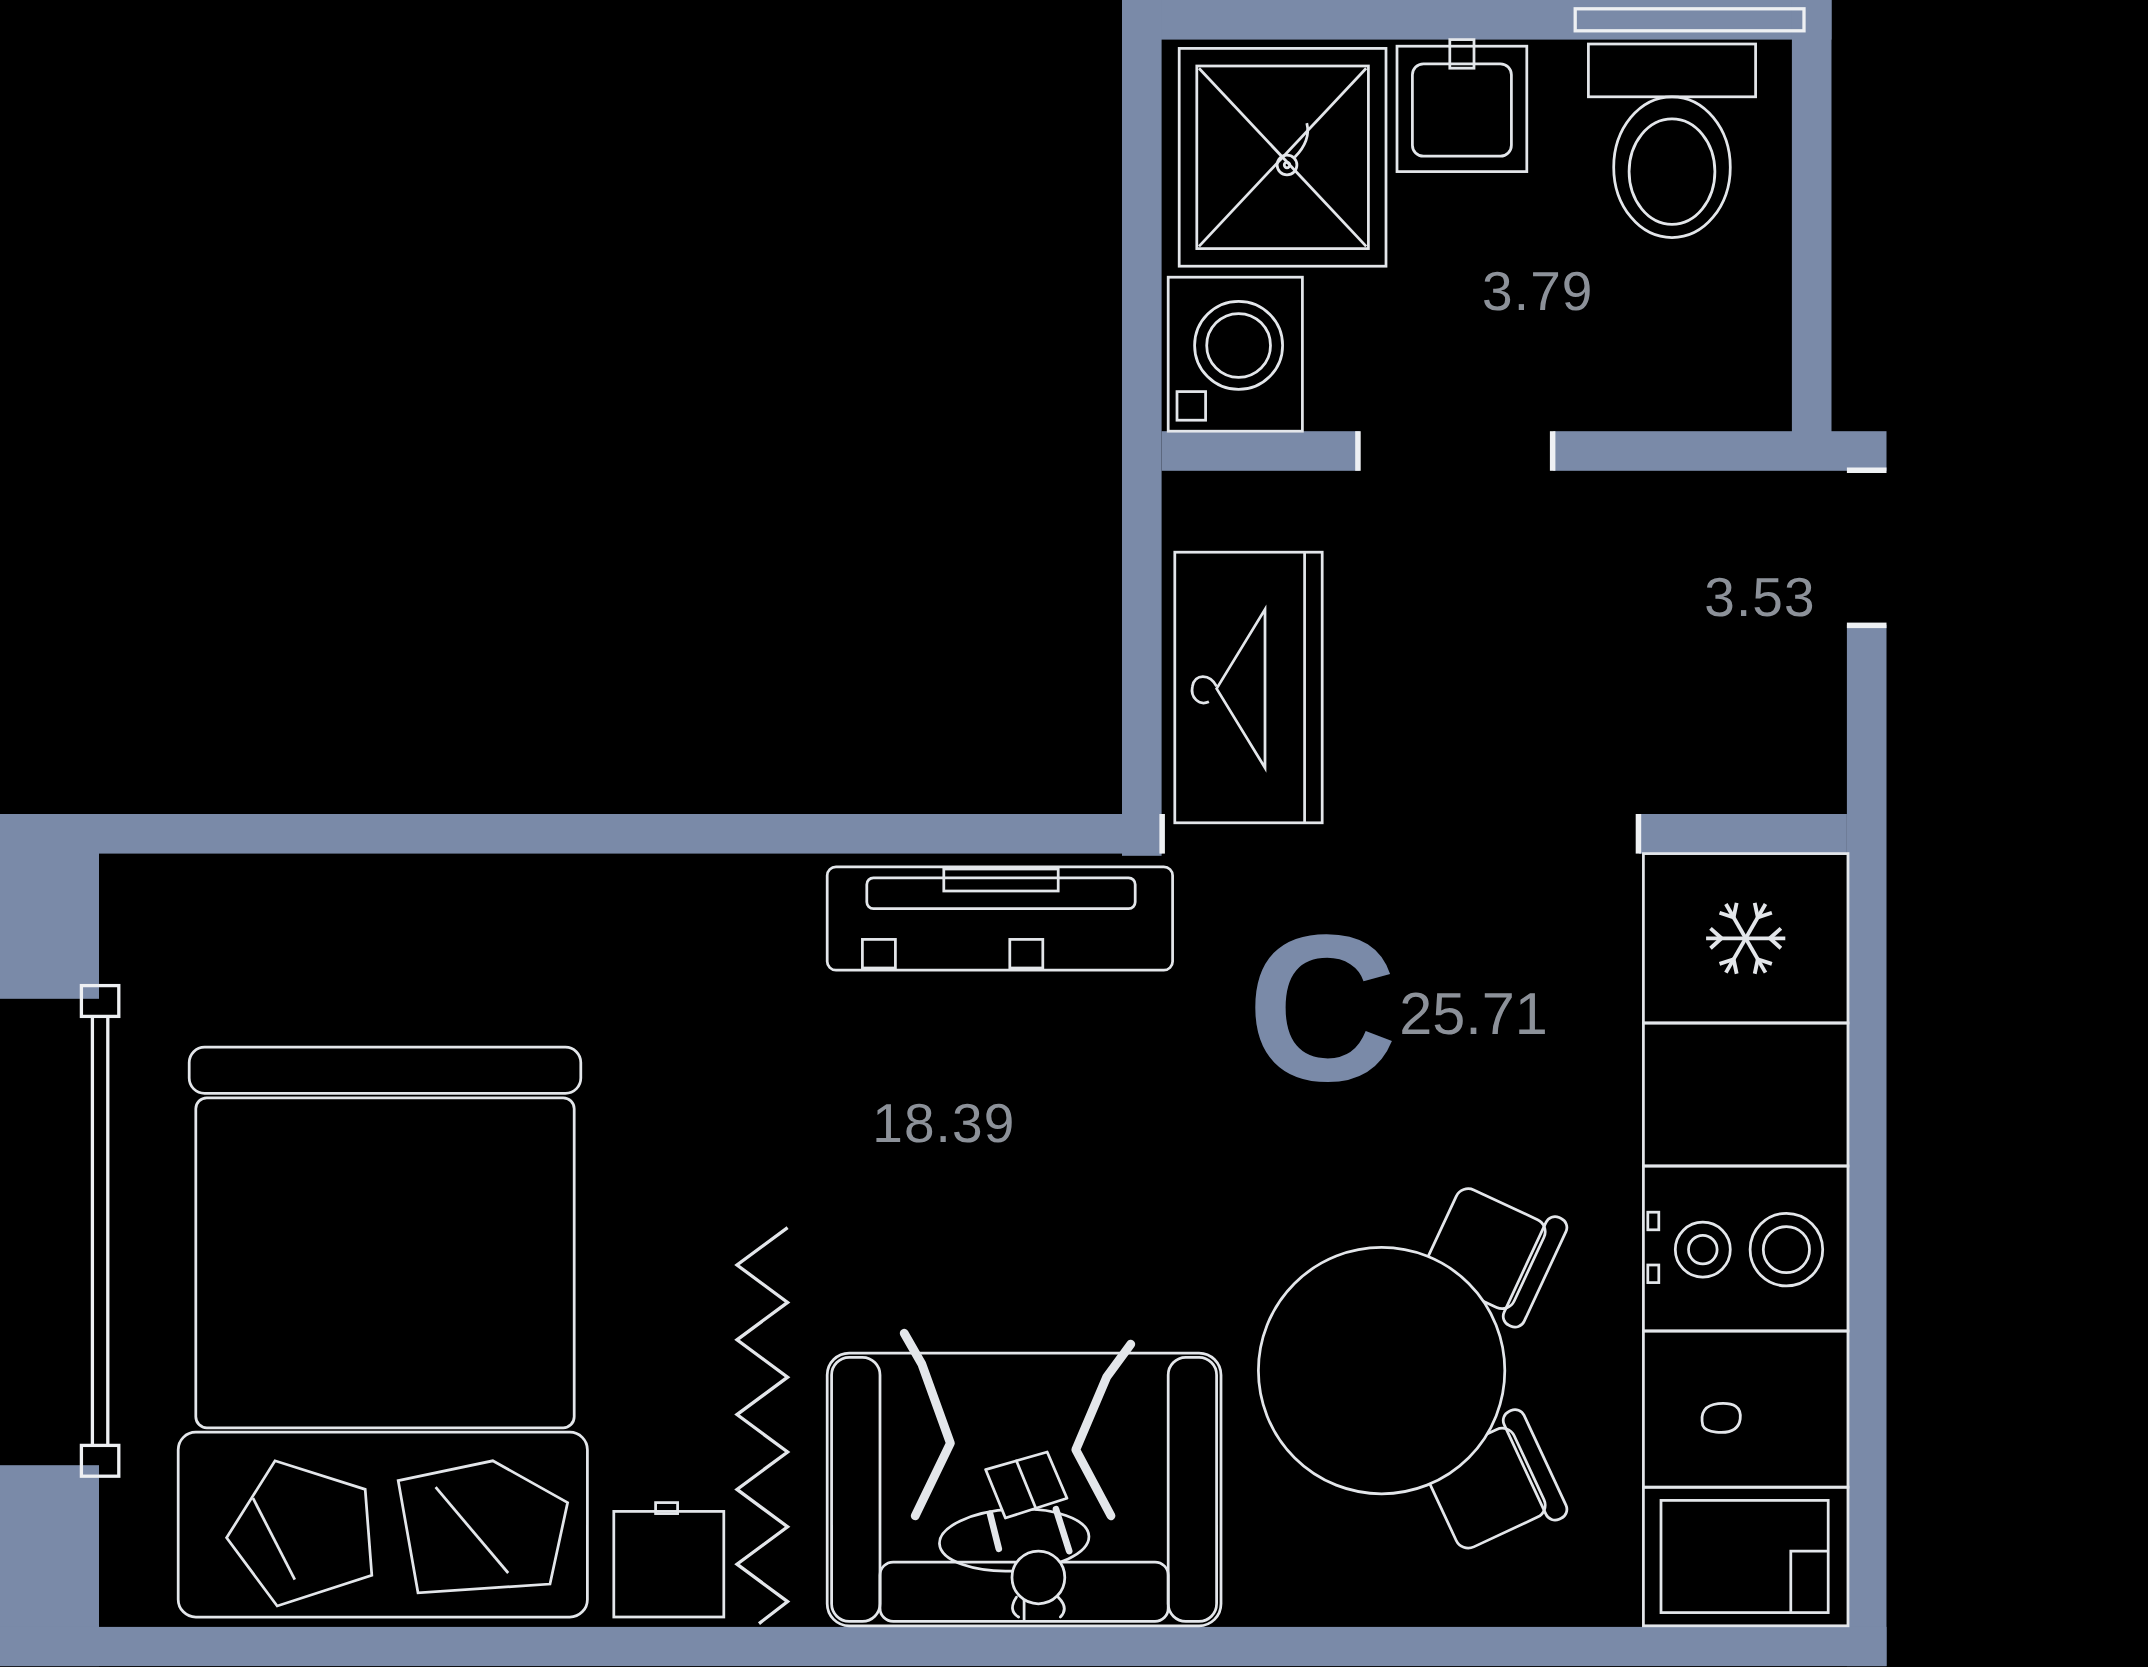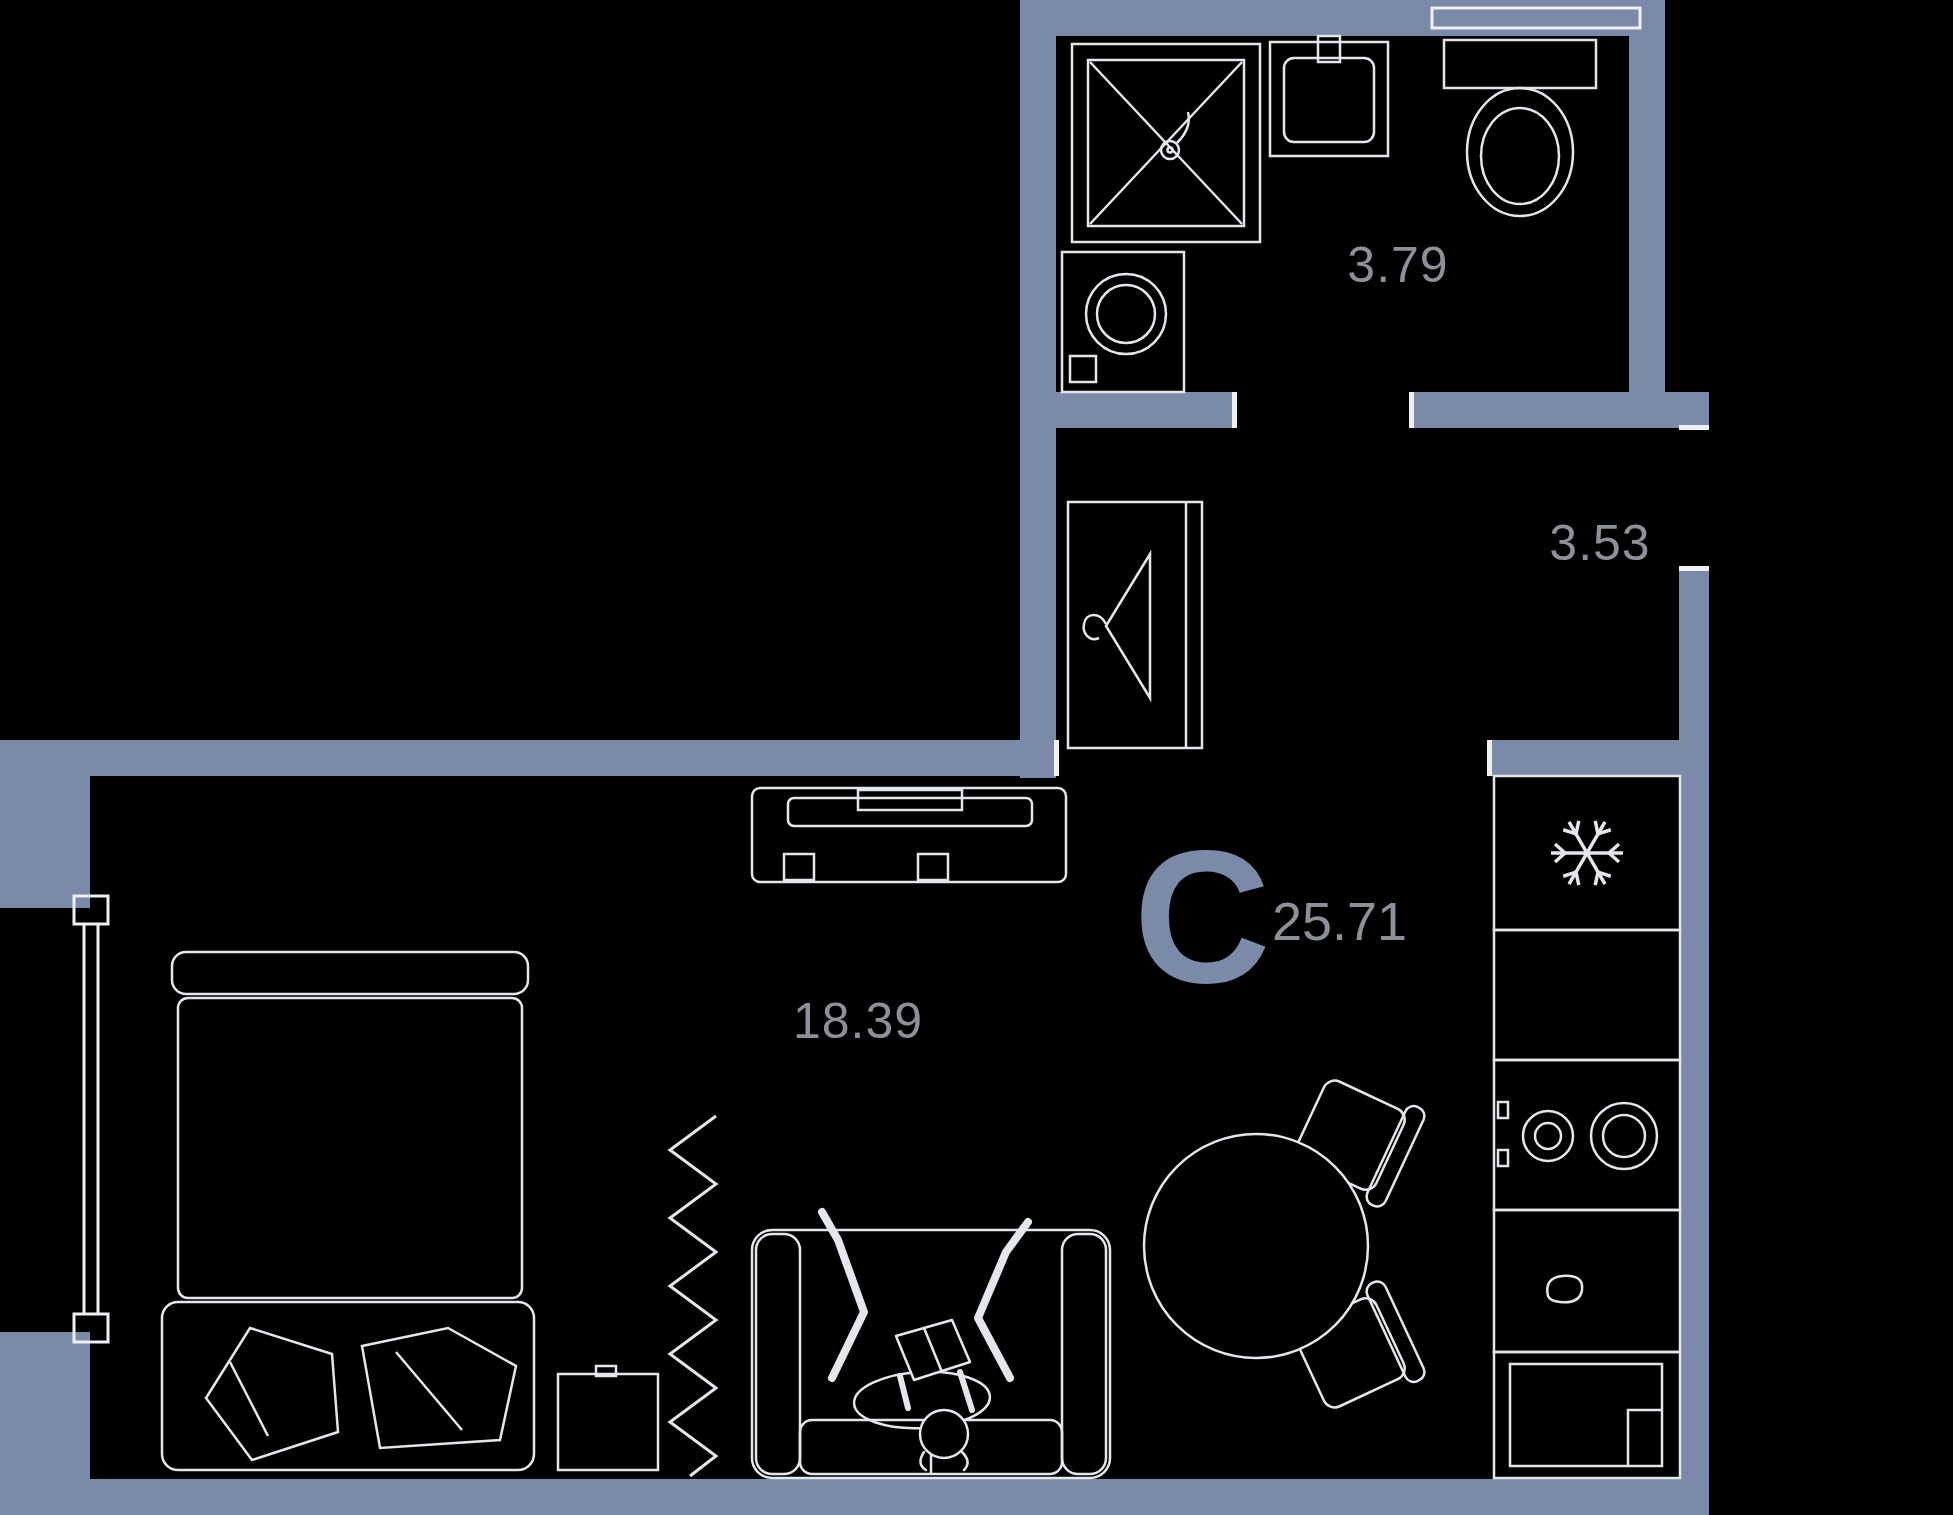--- a/index.html
+++ b/index.html
@@ -1,21 +1,21 @@
 <!DOCTYPE html>
 <html><head>
 <meta charset="utf-8">
 <style>
   html, body {
     margin: 0; padding: 0;
     background: #000;
   }
   .stage {
     position: relative;
-    width: 1709px; height: 1515px;
+    width: 1953px; height: 1515px;
     background: #000;
     overflow: hidden;
   }
   svg { display: block; }
   .area-label {
     font-family: "Liberation Sans", sans-serif;
     font-size: 50px;
     font-weight: 400;
     letter-spacing: 1px;
     fill: #8c9199;

